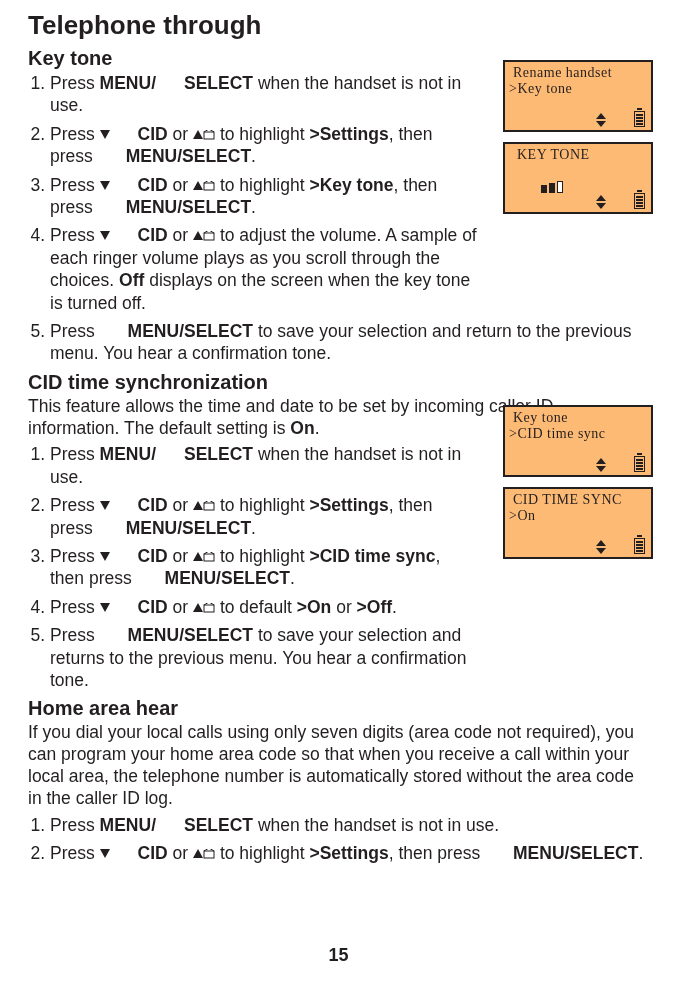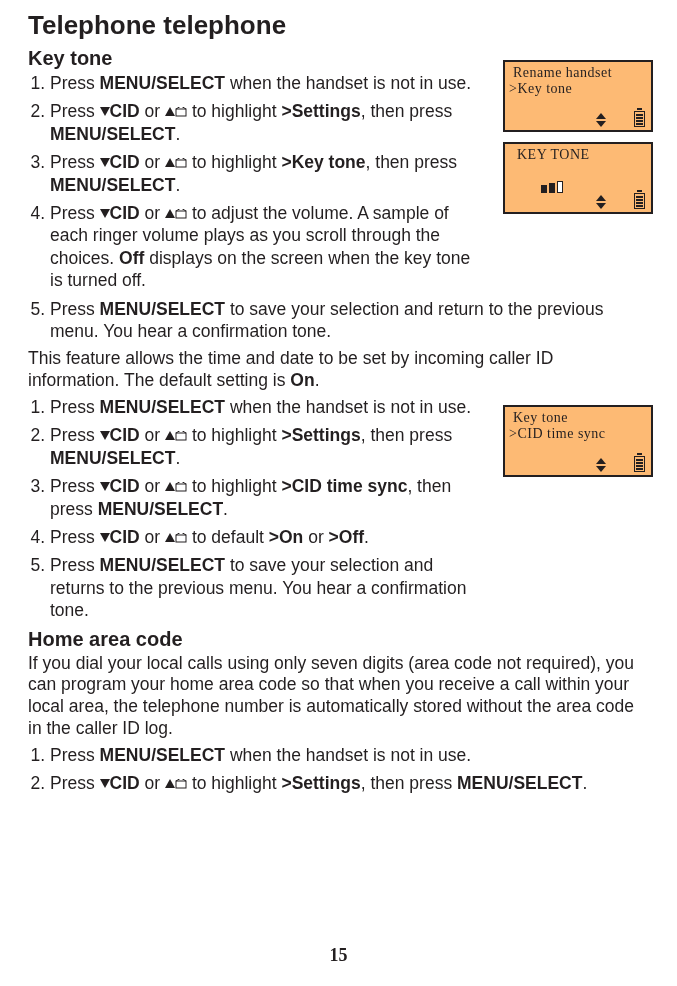--- a/index.html
+++ b/index.html
@@ -37,35 +37,34 @@
   padding-left: 22px;
   font-size: 17.5px;
   line-height: 1.28;
 }
 ol li {
   margin-bottom: 6px;
   padding-right: 170px;
 }
 ol.full li { padding-right: 0; }
 .b { font-weight: bold; text-align: center; }
-.sc { font-variant: small-caps; font-weight: bold; }
+.sc { font-variant: small-caps; font-weight: bold; margin-left: 28px; }
 .arrow {
   display: inline-block;
   vertical-align: -1px;
 }
 .arrow svg { display: block; }
 .pagefoot {
   position: absolute;
   bottom: 20px;
   left: 0;
   width: 677px;
   text-align: center;
   font-weight: bold;
   font-size: 18px;
-  font-family: Liberation Serif, serif;
 }
 .screens {
   position: absolute;
   right: 24px;
   width: 150px;
 }
 .screen {
   width: 150px;
   height: 72px;
   border: 2px solid #231f20;
@@ -143,21 +142,21 @@
   background: #fff;
   border: 1px solid #231f20;
   box-sizing: border-box;
 }
 </style>
 </head>
 <body>
 
 <div class="page">
 
-  <h1 class="title">Telephone telephone</h1>
+  <h1 class="title">Telephone through</h1>
 
   <h2 class="section">Key tone</h2>
 
   <div class="screens" style="top:60px;">
     <div class="screen">
       <div class="line1"> Rename handset</div>
       <div class="line2">&gt;Key tone</div>
       <div class="icons">
         <div class="updown">
             <div class="tri up"></div>
@@ -213,36 +212,48 @@
             <rect x="11" y="2" width="10" height="7" fill="none" stroke="#231f20" stroke-width="1"></rect>
             <line x1="11" y1="2" x2="16" y2="-1" stroke="#231f20"></line>
             <line x1="21" y1="2" x2="16" y2="-1" stroke="#231f20"></line>
           </svg></span><span> to adjust the volume. A sample of each ringer volume plays as you scroll through the choices. </span><span class="b">Off</span><span> displays on the screen when the key tone is turned off.</span>
     </li>
     <li style="padding-right:0">
       <span>Press </span><span class="sc">MENU</span><span class="b">/SELECT</span><span> to save your selection and return to the previous menu. You hear a confirmation tone.</span>
     </li>
   </ol>
 
+  <h2 class="section">CID time synchronization</h2>
   <p class="lead">
     <span>This feature allows the time and date to be set by incoming caller ID information. The default setting is </span><span class="b">On</span><span>.</span>
   </p>
 
   <div class="screens" style="top:405px;">
     <div class="screen">
       <div class="line1"> Key tone</div>
       <div class="line2">&gt;CID time sync</div>
       <div class="icons">
         <div class="updown">
             <div class="tri up"></div>
             <div class="tri down"></div>
           </div>
         <div class="batt"></div>
       </div>
     </div>
+    <div class="screen">
+      <div class="line1"> CID TIME SYNC</div>
+      <div class="line2">&gt;On</div>
+      <div class="icons">
+        <div class="updown">
+            <div class="tri up"></div>
+            <div class="tri down"></div>
+          </div>
+        <div class="batt"></div>
+      </div>
+    </div>
   </div>
 
   <ol>
     <li>
       <span>Press </span><span class="b">MENU/</span><span class="sc">SELECT</span><span> when the handset is not in use.</span>
     </li>
     <li>
       <span>Press </span><span class="arrow"><svg width="10" height="11">
             <polygon points="0,0 10,0 5,9" fill="#231f20"></polygon>
           </svg></span><span class="sc">CID</span><span> or </span><span class="arrow"><svg width="22" height="11">
@@ -270,21 +281,21 @@
             <rect x="11" y="2" width="10" height="7" fill="none" stroke="#231f20" stroke-width="1"></rect>
             <line x1="11" y1="2" x2="16" y2="-1" stroke="#231f20"></line>
             <line x1="21" y1="2" x2="16" y2="-1" stroke="#231f20"></line>
           </svg></span><span> to default </span><span class="b">&gt;On</span><span> or </span><span class="b">&gt;Off</span><span>.</span>
     </li>
     <li>
       <span>Press </span><span class="sc">MENU</span><span class="b">/SELECT</span><span> to save your selection and returns to the previous menu. You hear a confirmation tone.</span>
     </li>
   </ol>
 
-  <h2 class="section">Home area code</h2>
+  <h2 class="section">Home area hear</h2>
   <p class="lead" style="padding-right:0">If you dial your local calls using only seven digits (area code not required), you can program your home area code so that when you receive a call within your local area, the telephone number is automatically stored without the area code in the caller ID log.</p>
   <ol class="full">
     <li>
       <span>Press </span><span class="b">MENU/</span><span class="sc">SELECT</span><span> when the handset is not in use.</span>
     </li>
     <li>
       <span>Press </span><span class="arrow"><svg width="10" height="11">
             <polygon points="0,0 10,0 5,9" fill="#231f20"></polygon>
           </svg></span><span class="sc">CID</span><span> or </span><span class="arrow"><svg width="22" height="11">
             <polygon points="0,9 10,9 5,0" fill="#231f20"></polygon>

